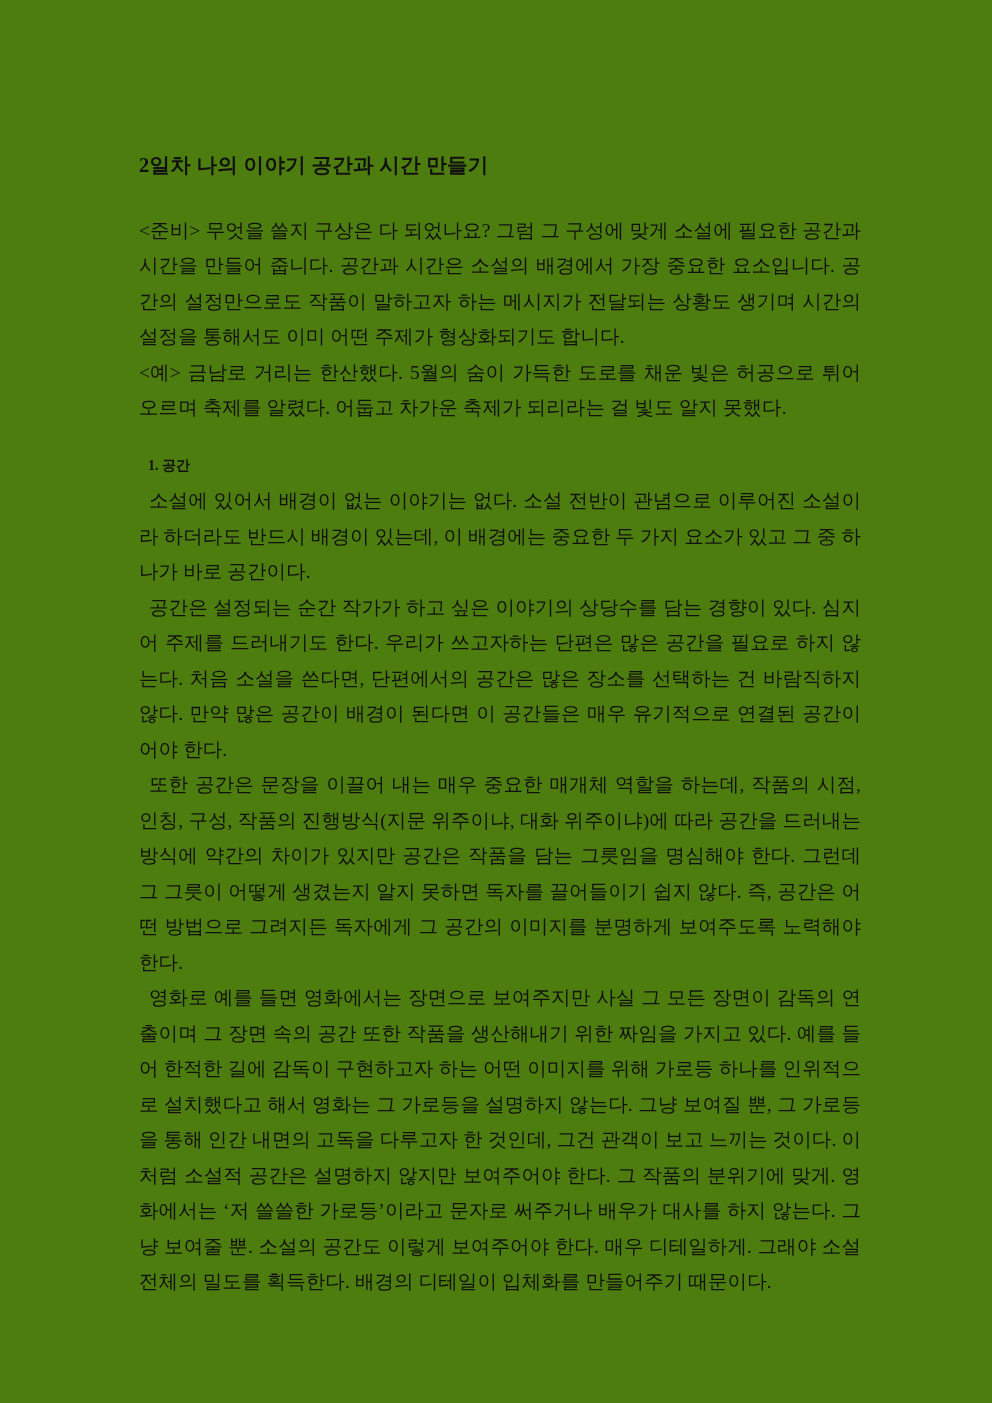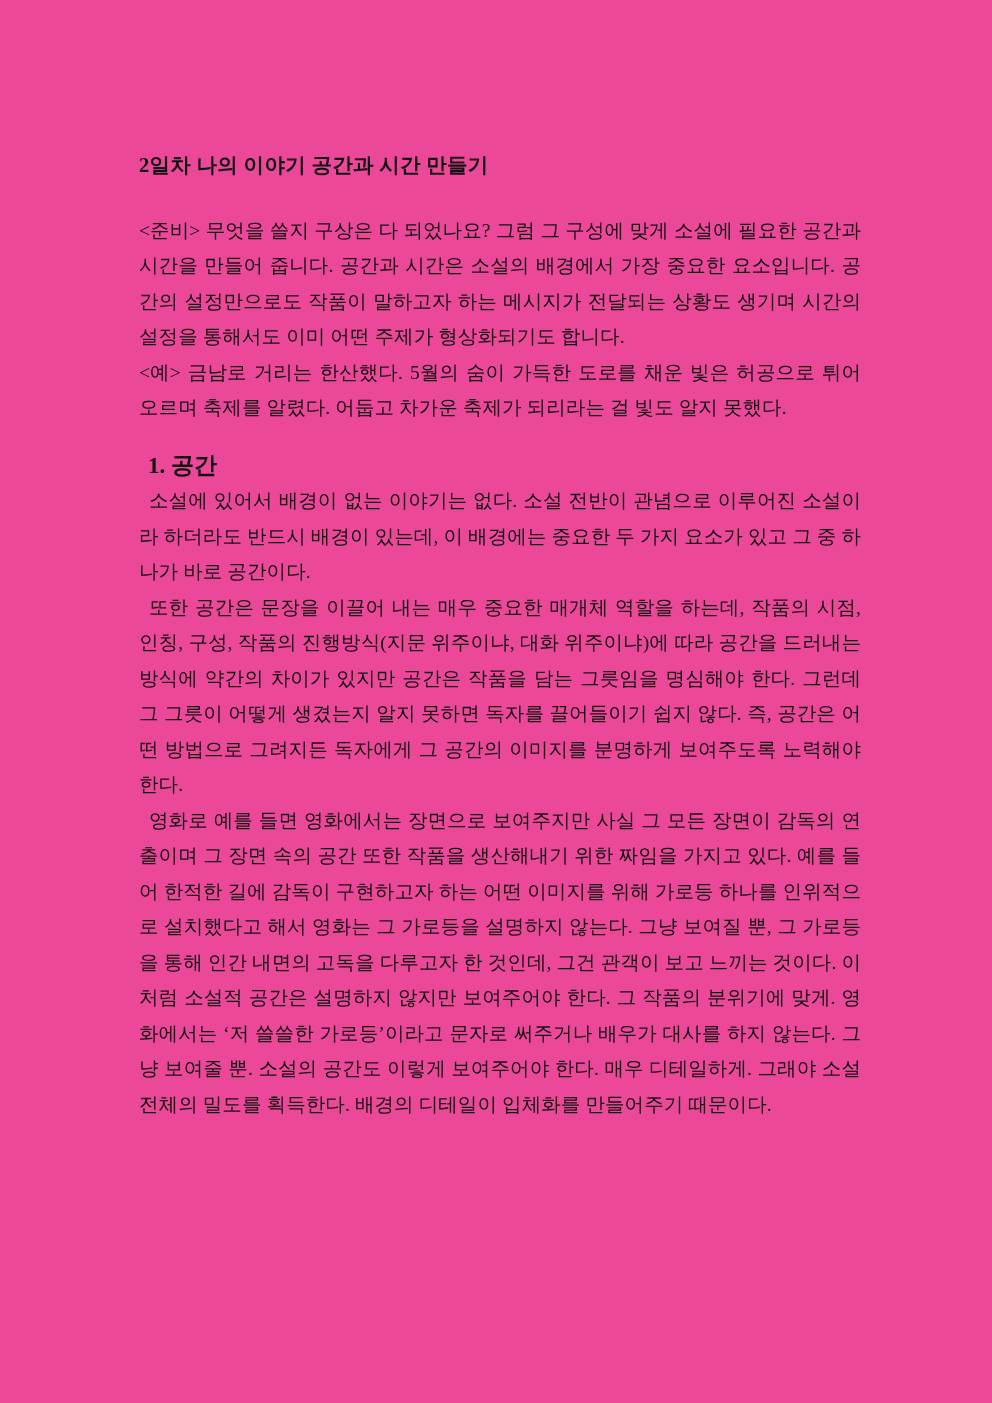--- a/index.html
+++ b/index.html
@@ -9,21 +9,21 @@
     background: #ffffff;
   }
   body {
     font-family: "Liberation Serif", "DejaVu Serif", serif;
     color: #111111;
   }
   .page {
     position: relative;
     width: 992px;
     height: 1403px;
-    background: #ec4899;
+    background: #4d7c0f;
     overflow: hidden;
     box-sizing: border-box;
   }
   .content {
     position: absolute;
     left: 139px;
     top: 150px;
     width: 722px;
   }
   .doc-title {
@@ -45,21 +45,21 @@
     word-break: break-all;
     letter-spacing: 0.1px;
   }
   .block.last-line-left {
     text-align-last: left;
   }
   .lead {
     font-weight: normal;
   }
   .section-heading {
-    font-size: 23px;
+    font-size: 14px;
     font-weight: bold;
     line-height: 35.5px;
     margin: 0;
     padding-left: 9px;
     text-align: left;
   }
   .para {
     font-size: 19.5px;
     line-height: 35.5px;
     text-align: justify;
@@ -84,17 +84,18 @@
 
     <p class="block last-line-left"><span class="lead">&lt;준비&gt;</span><span> 무엇을 쓸지 구상은 다 되었나요? 그럼 그 구성에 맞게 소설에 필요한 공간과 시간을 만들어 줍니다. 공간과 시간은 소설의 배경에서 가장 중요한 요소입니다. 공간의 설정만으로도 작품이 말하고자 하는 메시지가 전달되는 상황도 생기며 시간의 설정을 통해서도 이미 어떤 주제가 형상화되기도 합니다.</span></p>
 
     <p class="block last-line-left"><span class="lead">&lt;예&gt;</span><span> 금남로 거리는 한산했다. 5월의 숨이 가득한 도로를 채운 빛은 허공으로 튀어 오르며 축제를 알렸다. 어둡고 차가운 축제가 되리라는 걸 빛도 알지 못했다.</span></p>
 
     <div class="spacer-xs"></div>
 
     <h2 class="section-heading">1. 공간</h2>
 
     <p class="para">소설에 있어서 배경이 없는 이야기는 없다. 소설 전반이 관념으로 이루어진 소설이라 하더라도 반드시 배경이 있는데, 이 배경에는 중요한 두 가지 요소가 있고 그 중 하나가 바로 공간이다.</p>
+    <p class="para">공간은 설정되는 순간 작가가 하고 싶은 이야기의 상당수를 담는 경향이 있다. 심지어 주제를 드러내기도 한다. 우리가 쓰고자하는 단편은 많은 공간을 필요로 하지 않는다. 처음 소설을 쓴다면, 단편에서의 공간은 많은 장소를 선택하는 건 바람직하지 않다. 만약 많은 공간이 배경이 된다면 이 공간들은 매우 유기적으로 연결된 공간이어야 한다.</p>
     <p class="para">또한 공간은 문장을 이끌어 내는 매우 중요한 매개체 역할을 하는데, 작품의 시점, 인칭, 구성, 작품의 진행방식(지문 위주이냐, 대화 위주이냐)에 따라 공간을 드러내는 방식에 약간의 차이가 있지만 공간은 작품을 담는 그릇임을 명심해야 한다. 그런데 그 그릇이 어떻게 생겼는지 알지 못하면 독자를 끌어들이기 쉽지 않다. 즉, 공간은 어떤 방법으로 그려지든 독자에게 그 공간의 이미지를 분명하게 보여주도록 노력해야 한다.</p>
     <p class="para">영화로 예를 들면 영화에서는 장면으로 보여주지만 사실 그 모든 장면이 감독의 연출이며 그 장면 속의 공간 또한 작품을 생산해내기 위한 짜임을 가지고 있다. 예를 들어 한적한 길에 감독이 구현하고자 하는 어떤 이미지를 위해 가로등 하나를 인위적으로 설치했다고 해서 영화는 그 가로등을 설명하지 않는다. 그냥 보여질 뿐, 그 가로등을 통해 인간 내면의 고독을 다루고자 한 것인데, 그건 관객이 보고 느끼는 것이다. 이처럼 소설적 공간은 설명하지 않지만 보여주어야 한다. 그 작품의 분위기에 맞게. 영화에서는 ‘저 쓸쓸한 가로등’이라고 문자로 써주거나 배우가 대사를 하지 않는다. 그냥 보여줄 뿐. 소설의 공간도 이렇게 보여주어야 한다. 매우 디테일하게. 그래야 소설 전체의 밀도를 획득한다. 배경의 디테일이 입체화를 만들어주기 때문이다.</p>
 
   </div>
 </div>
 
 </body></html>

